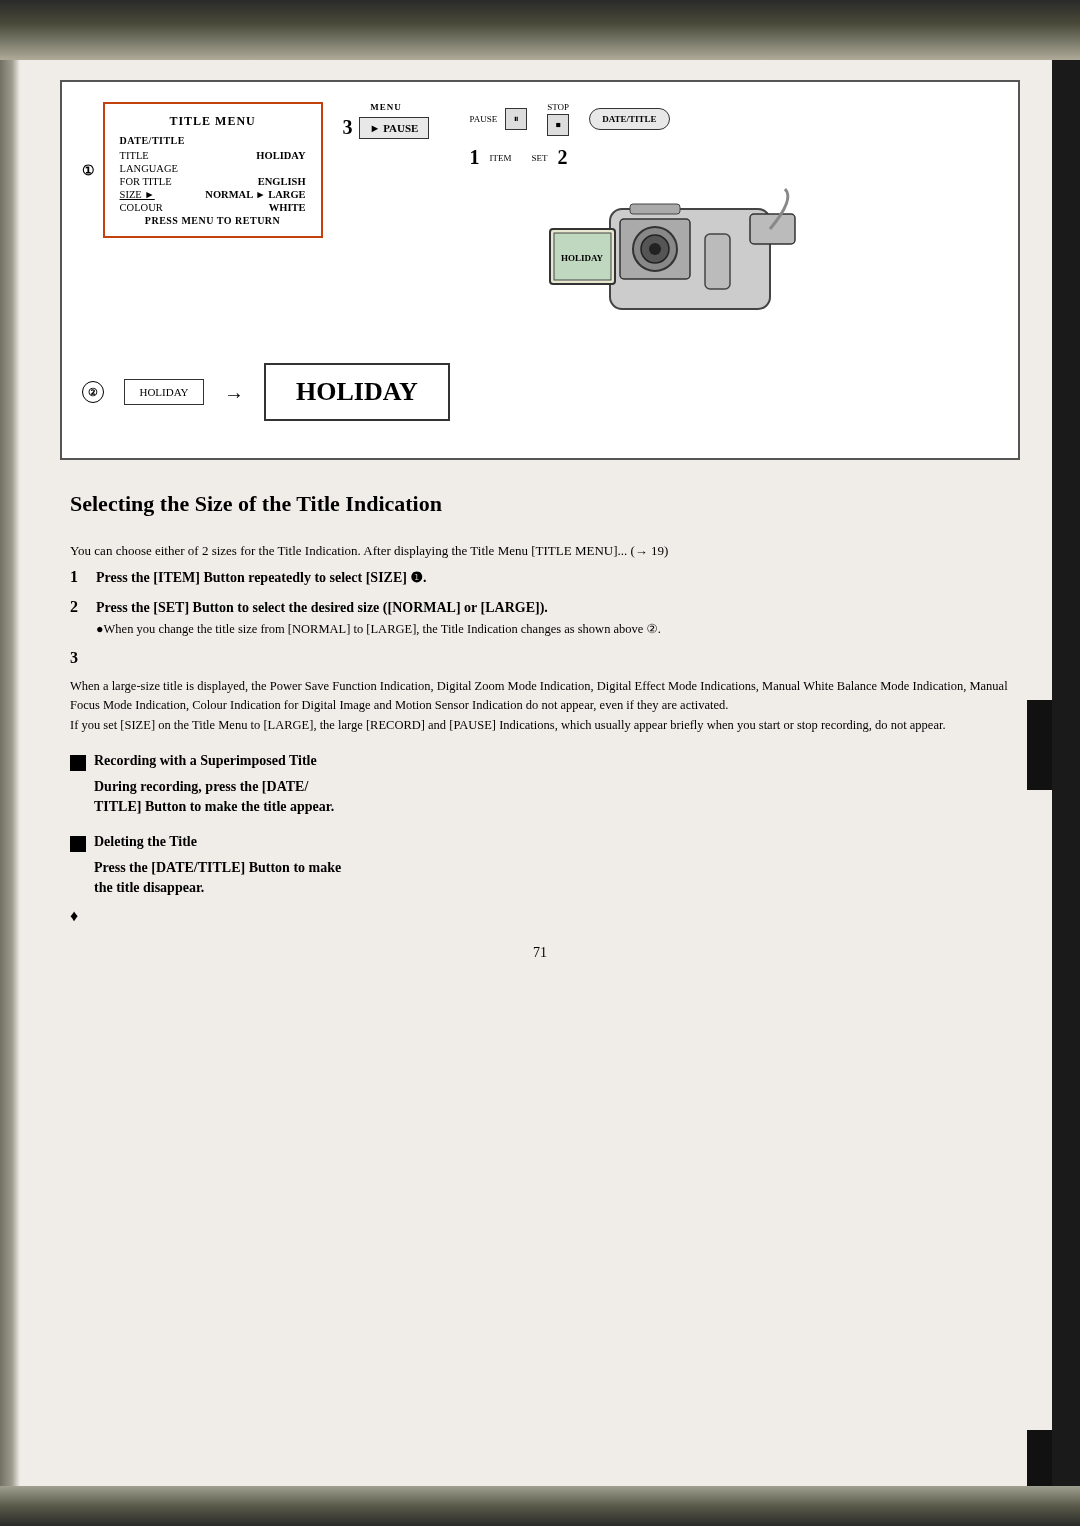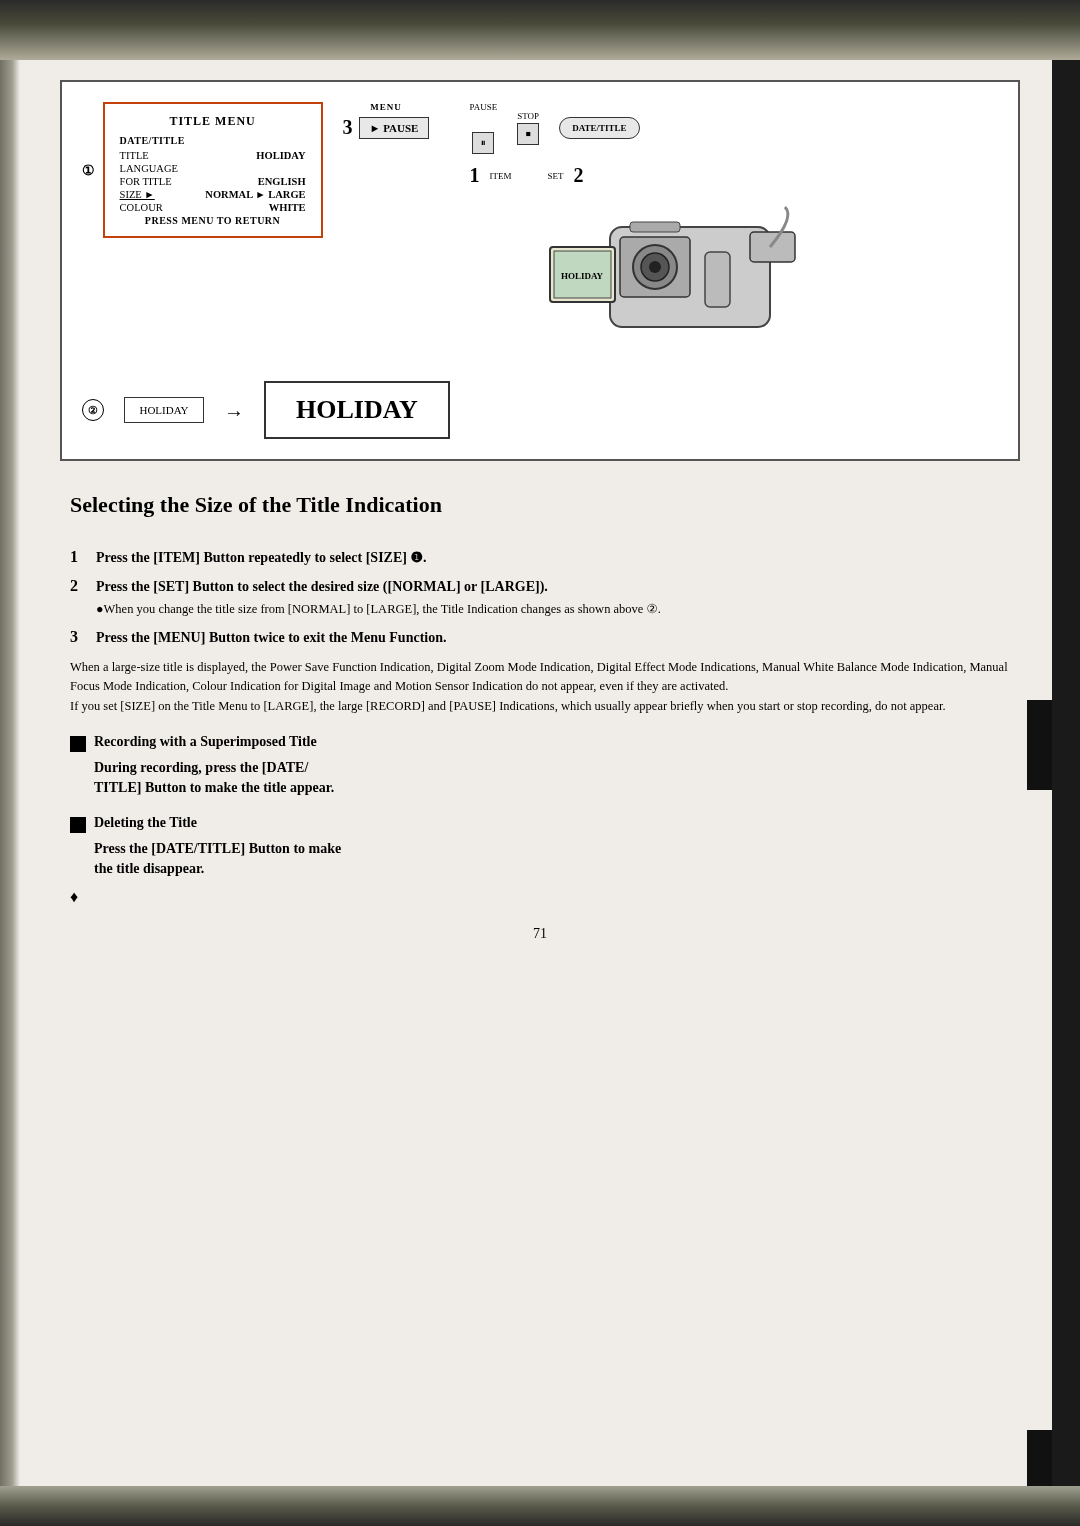--- a/index.html
+++ b/index.html
@@ -195,21 +195,21 @@
     }
 
     
     .text-content {
       padding: 0 10px;
     }
 
     .section-title {
       font-size: 22px;
       font-weight: bold;
-      margin-bottom: 28px;
+      margin-bottom: 22px;
       line-height: 1.3;
     }
 
     .intro-text {
       font-size: 13px;
       margin-bottom: 8px;
       line-height: 1.5;
     }
 
     .step-item {
@@ -377,34 +377,34 @@
             <div style="display:flex; flex-direction:column; align-items:center; gap:4px;">
               <div style="font-size:9px; letter-spacing:1px; font-weight:bold;">MENU</div>
               <div style="display:flex; align-items:center; gap:6px;">
                 <span style="font-size:20px; font-weight:bold;">3</span>
                 <div class="menu-button">► PAUSE</div>
               </div>
             </div>
 
             <div style="display:flex; flex-direction:column; gap:6px;">
               <div style="display:flex; align-items:center; gap:20px;">
-                <div style="display:flex; flex-direction:column; align-items:center; gap:20px;">
+                <div style="display:flex; flex-direction:row; align-items:center; gap:8px;">
                   <div style="font-size:9px;">PAUSE</div>
                   <div class="btn-symbol">⏸</div>
                 </div>
                 <div style="display:flex; flex-direction:column; align-items:center; gap:2px;">
                   <div style="font-size:9px;">STOP</div>
                   <div class="btn-symbol">⏹</div>
                 </div>
                 <div class="date-title-btn">DATE/TITLE</div>
               </div>
 
               <div style="display:flex; align-items:center; gap:10px; margin-top:4px;">
                 <span style="font-size:20px; font-weight:bold;">1</span>
-                <div style="display:flex; gap:36px; font-size:9px; align-items:center;">
+                <div style="display:flex; gap:20px; font-size:9px; align-items:center;">
                   <div style="display:flex; flex-direction:column; align-items:center;">
                     <span>ITEM</span>
                   </div>
                   <div style="display:flex; flex-direction:column; align-items:center;">
                     <span>SET</span>
                   </div>
                 </div>
                 <span style="font-size:20px; font-weight:bold;">2</span>
               </div>
             </div>
@@ -444,41 +444,39 @@
         <span class="arrow-right">→</span>
         <div class="holiday-large-box">HOLIDAY</div>
       </div>
 
     </div>
 
     <div class="text-content">
 
       <div class="section-title">Selecting the Size of the Title Indication</div>
 
+      <p class="intro-text">You can choose either of 2 sizes for the Title Indication. After displaying the Title Menu [TITLE MENU]... (→ 19)</p>
 
       <div class="step-item">
         <span class="step-number">1</span>
         <div class="step-text">
           <strong>Press the [ITEM] Button repeatedly to select [SIZE] ❶.</strong>
         </div>
       </div>
 
       <div class="step-item">
         <span class="step-number">2</span>
         <div class="step-text">
           <strong>Press the [SET] Button to select the desired size ([NORMAL] or [LARGE]).</strong>
           <span class="sub-bullet">●When you change the title size from [NORMAL] to [LARGE], the Title Indication changes as shown above ②.</span>
         </div>
       </div>
 
       <div class="step-item">
         <span class="step-number">3</span>
-        <div class="step-text">
-          <strong>Press the [MENU] Button twice to exit the Menu Function.</strong>
-        </div>
       </div>
 
       <p class="paragraph-text">
         When a large-size title is displayed, the Power Save Function Indication, Digital Zoom Mode Indication, Digital Effect Mode Indications, Manual White Balance Mode Indication, Manual Focus Mode Indication, Colour Indication for Digital Image and Motion Sensor Indication do not appear, even if they are activated.<br>
         If you set [SIZE] on the Title Menu to [LARGE], the large [RECORD] and [PAUSE] Indications, which usually appear briefly when you start or stop recording, do not appear.
       </p>
 
       <div class="subsection-header">
         <div class="black-square"></div>
         <div class="subsection-title">Recording with a Superimposed Title</div>

